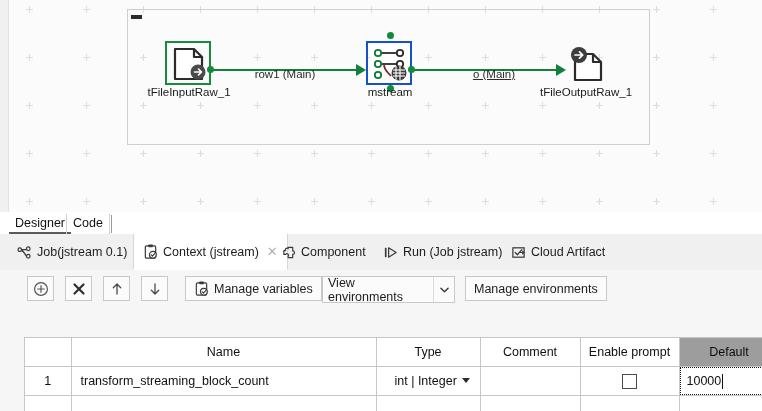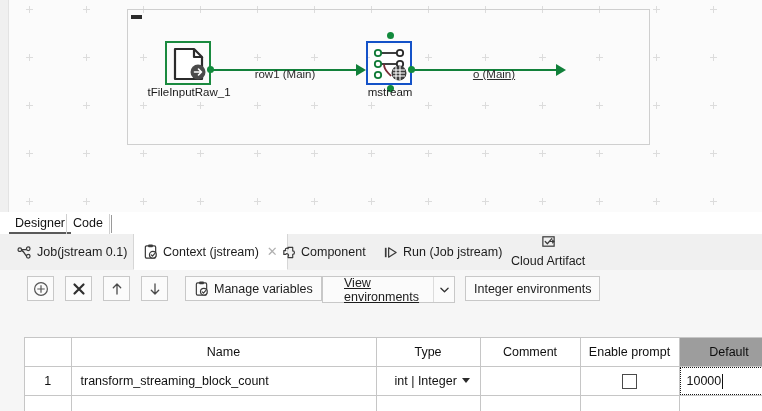--- a/index.html
+++ b/index.html
@@ -223,21 +223,21 @@
     top: 6px; left: 322px;
     width: 133px; height: 27px;
     background: #fbfbfb;
     border: 1px solid #c8c8c8;
     box-sizing: border-box;
     display: flex;
     align-items: center;
     font-size: 12.5px;
     color: #1c1c1c;
   }
-  #tb-view-env .sel-text { padding-left: 21px; flex: 1; text-decoration: underline; }
+  #tb-view-env .sel-text { padding-left: 5px; flex: 1; }
   #tb-view-env .sel-arrow {
     width: 20px;
     display: flex;
     align-items: center;
     justify-content: center;
     border-left: 1px solid #dcdcdc;
     height: 100%;
     font-size: 9px;
     color: #303030;
   }
@@ -440,20 +440,29 @@
         <line x1="27" y1="22" x2="27" y2="36"></line>
         <line x1="31" y1="22" x2="31" y2="36"></line>
       </g>
     </svg>
     <div class="handle" style="left:18px; top:-12px;"></div>
     <div class="handle" style="left:18px; top:41px;"></div>
     <div class="handle" style="left:39px; top:22px;"></div>
     <div class="comp-label">mstream</div>
   </div>
 
+  <div class="component" id="comp-output">
+    <svg width="42" height="40" viewBox="0 0 42 40">
+      <path d="M10 10 H28 L36 18 V36 H10 Z" fill="#ffffff" stroke="#2b2b2b" stroke-width="2.2" stroke-linejoin="round"></path>
+      <path d="M28 10 V18 H36" fill="none" stroke="#2b2b2b" stroke-width="2.2" stroke-linejoin="round"></path>
+      <circle cx="14" cy="11" r="8" fill="#3d3d3d"></circle>
+      <path d="M10 11 H17.5 M14.5 7.8 L17.8 11 L14.5 14.2" fill="none" stroke="#ffffff" stroke-width="1.7" stroke-linecap="round" stroke-linejoin="round"></path>
+    </svg>
+    <div class="comp-label">tFileOutputRaw_1</div>
+  </div>
 </div>
 
 <div id="view-tabstrip">
   <div class="vt" id="vt-designer">Designer</div>
   <div class="vt" id="vt-code">Code</div>
   <div id="vt-caret"></div>
 </div>
 
 <div id="bottom-panel">
 
@@ -488,21 +497,21 @@
     </div>
 
     <div class="ptab" style="left:374px;">
       <svg width="15" height="15" viewBox="0 0 16 16">
         <rect x="2" y="3" width="1.8" height="10" fill="#3a3a3a"></rect>
         <path d="M6 3 L14 8 L6 13 Z" fill="none" stroke="#3a3a3a" stroke-width="1.3" stroke-linejoin="round"></path>
       </svg>
       <span>Run (Job jstream)</span>
     </div>
 
-    <div class="ptab" style="left:502px;flex-direction:column;">
+    <div class="ptab" style="left:502px;">
       <svg width="15" height="15" viewBox="0 0 16 16">
         <rect x="2" y="3" width="12" height="10" fill="none" stroke="#3a3a3a" stroke-width="1.3"></rect>
         <path d="M4.5 8 L6.8 10.4 L11.5 5" fill="none" stroke="#3a3a3a" stroke-width="1.3" stroke-linecap="round" stroke-linejoin="round"></path>
         <path d="M10 8 L13.6 8 M12.2 6.6 L13.8 8 L12.2 9.4" fill="none" stroke="#3a3a3a" stroke-width="1.2" stroke-linecap="round"></path>
       </svg>
       <span>Cloud Artifact</span>
     </div>
   </div>
 
   <div id="ctx-toolbar">
@@ -545,21 +554,21 @@
     <div id="tb-view-env">
       <span class="sel-text">View environments</span>
       <span class="sel-arrow">
         <svg width="9" height="6" viewBox="0 0 10 6">
             <path d="M1 1 L5 5 L9 1" fill="none" stroke="#303030" stroke-width="1.4" stroke-linecap="round" stroke-linejoin="round"></path>
           </svg>
       </span>
     </div>
 
     <div class="tb-btn tb-text-btn" style="left:465px;">
-      <span>Integer environments</span>
+      <span>Manage environments</span>
     </div>
   </div>
 
   <div id="ctx-table">
     <table>
       <colgroup>
         <col style="width:46px">
         <col style="width:305px">
         <col style="width:104px">
         <col style="width:100px">

